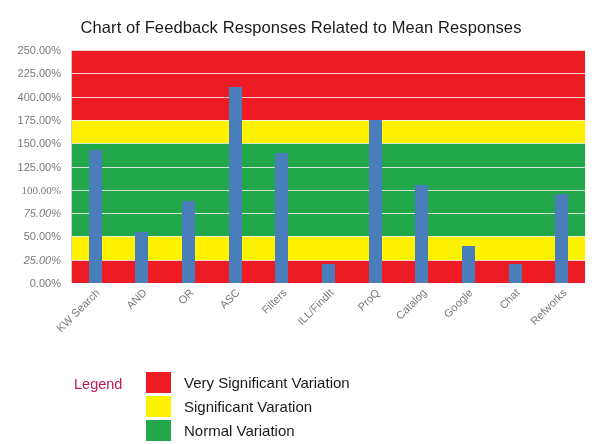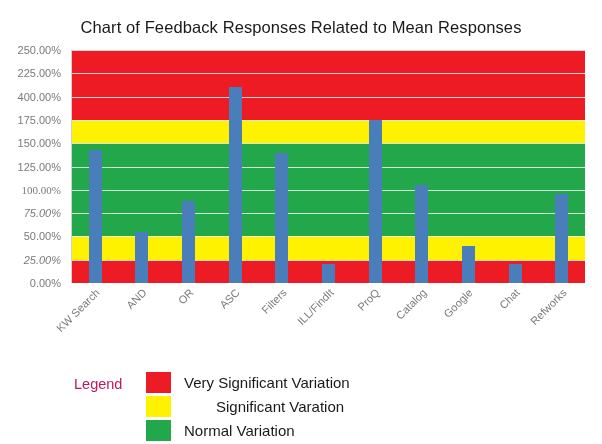--- a/index.html
+++ b/index.html
@@ -202,21 +202,21 @@
       <div class="xtick" style="left: 343.045px; width: 100px;">Chat</div>
       <div class="xtick" style="left: 389.682px; width: 100px;">Refworks</div>
     </div>
 
   <div id="legend">
     <div id="legend-title">Legend</div>
   <div class="legend-row" style="top: 8px;">
         <span class="legend-swatch" style="background: rgb(237, 28, 36);"></span>
         <span class="legend-label">Very Significant Variation</span>
       </div>
-      <div class="legend-row" style="top: 32px; gap: 32px;">
+      <div class="legend-row" style="top: 32px;">
         <span class="legend-swatch" style="background: rgb(255, 242, 0);"></span>
         <span class="legend-label">Significant Varation</span>
       </div>
       <div class="legend-row" style="top: 56px;">
         <span class="legend-swatch" style="background: rgb(34, 168, 74);"></span>
         <span class="legend-label">Normal Variation</span>
       </div>
     </div>
 
 </div>

